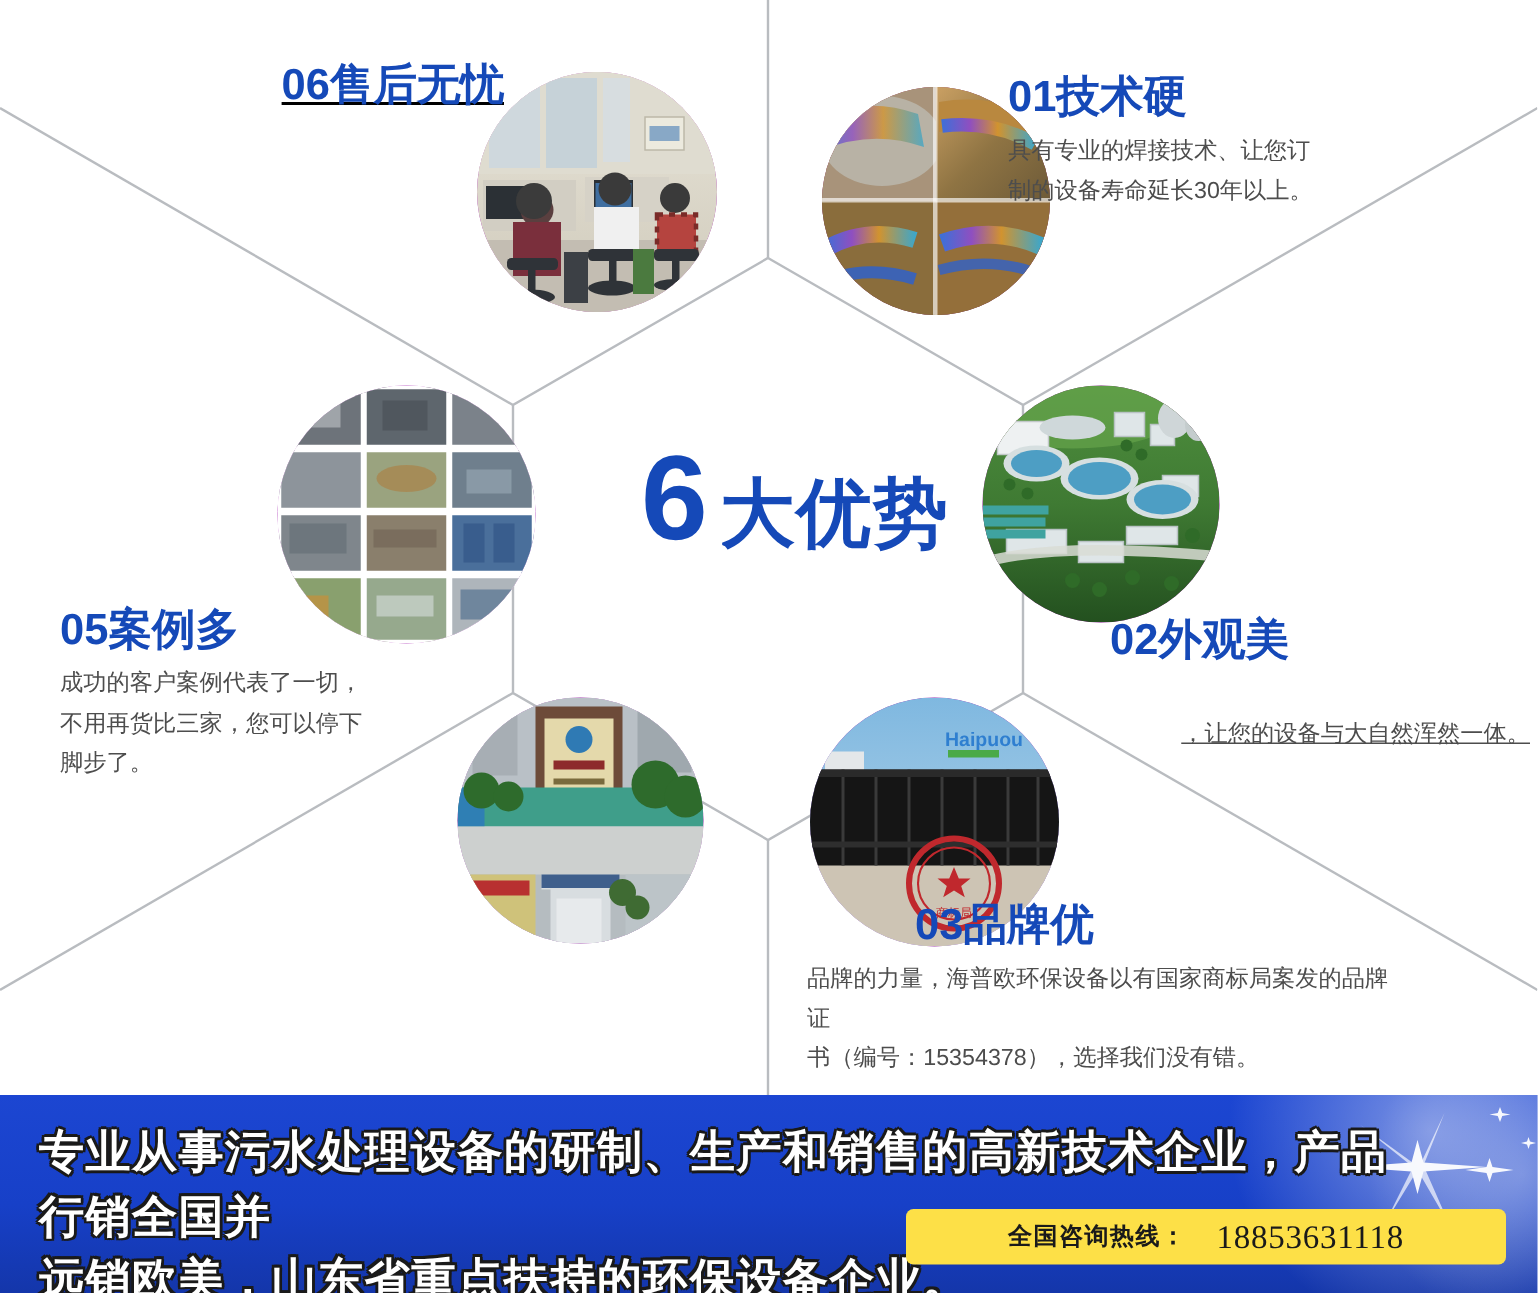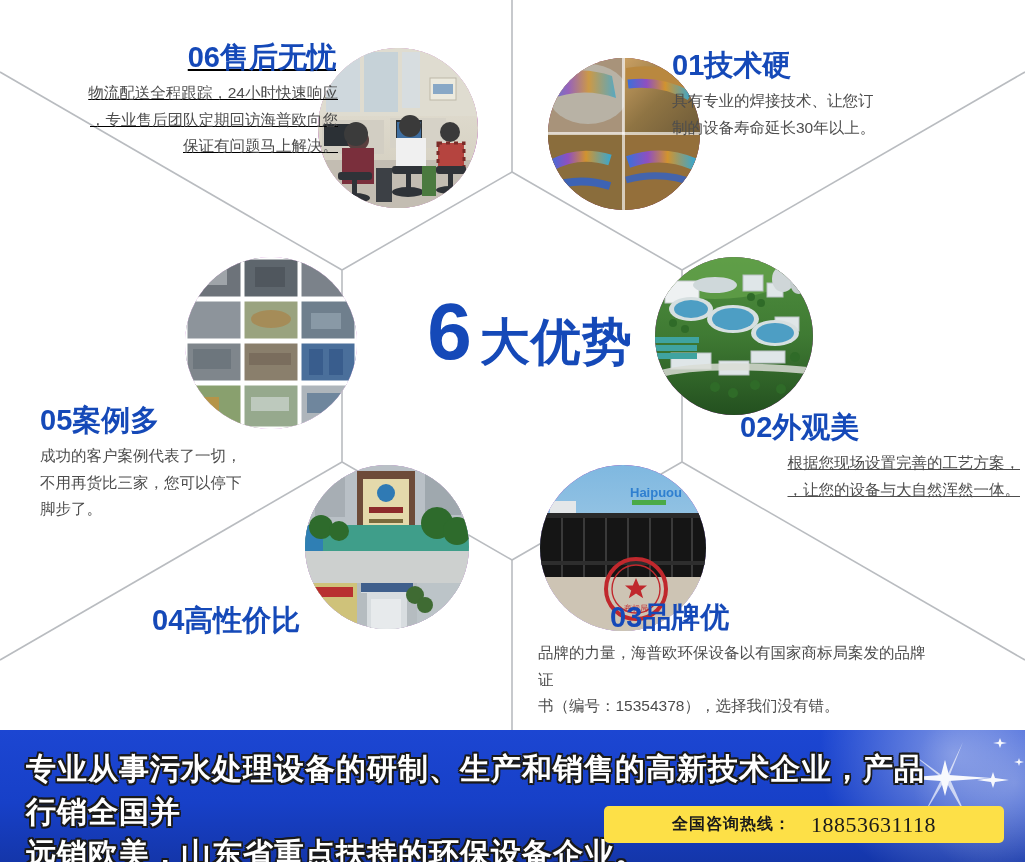--- a/index.html
+++ b/index.html
@@ -341,54 +341,48 @@
         <circle r="30" fill="none" stroke="#c0282d" stroke-width="4"></circle>
         <circle r="24" fill="none" stroke="#c0282d" stroke-width="1.4"></circle>
         <polygon points="0,-11 3.2,-3.4 11,-3.4 4.8,1.6 7.2,9.2 0,4.6 -7.2,9.2 -4.8,1.6 -11,-3.4 -3.2,-3.4" fill="#c0282d"></polygon>
         <text x="0" y="22" text-anchor="middle" font-size="8" fill="#c0282d" font-family="Liberation Sans, sans-serif">商标局</text>
       </g>
     </svg>
   </div>
 
   <div class="item ta-right" id="item06">
     <div class="title">06售后无忧</div>
-    <div class="desc">
-      <span>物流配送全程跟踪，24小时快速响应</span><br>
-      <span>，专业售后团队定期回访海普欧向您</span><br>
-      <span>保证有问题马上解决。</span>
-    </div>
   </div>
 
   <div class="item ta-left" id="item01">
     <div class="title">01技术硬</div>
     <div class="desc">
       <span>具有专业的焊接技术、让您订</span><br>
       <span>制的设备寿命延长30年以上。</span>
     </div>
   </div>
 
   <div class="item ta-left" id="item02">
     <div class="title">02外观美</div>
     <div class="desc ta-right">
-      <span>根据您现场设置完善的工艺方案，</span><br>
+      <br>
       <span>，让您的设备与大自然浑然一体。</span>
     </div>
   </div>
 
   <div class="item ta-left" id="item05">
     <div class="title">05案例多</div>
     <div class="desc">
       <span>成功的客户案例代表了一切，</span><br>
       <span>不用再货比三家，您可以停下</span><br>
       <span>脚步了。</span>
     </div>
   </div>
 
   <div class="item ta-left" id="item04">
-    <div class="title">04高性价比</div>
   </div>
 
   <div class="item ta-left" id="item03">
     <div class="title" style="margin-left:72px;">03品牌优</div>
     <div class="desc">
       <span>品牌的力量，海普欧环保设备以有国家商标局案发的品牌证</span><br>
       <span>书（编号：15354378），选择我们没有错。</span>
     </div>
   </div>
 

